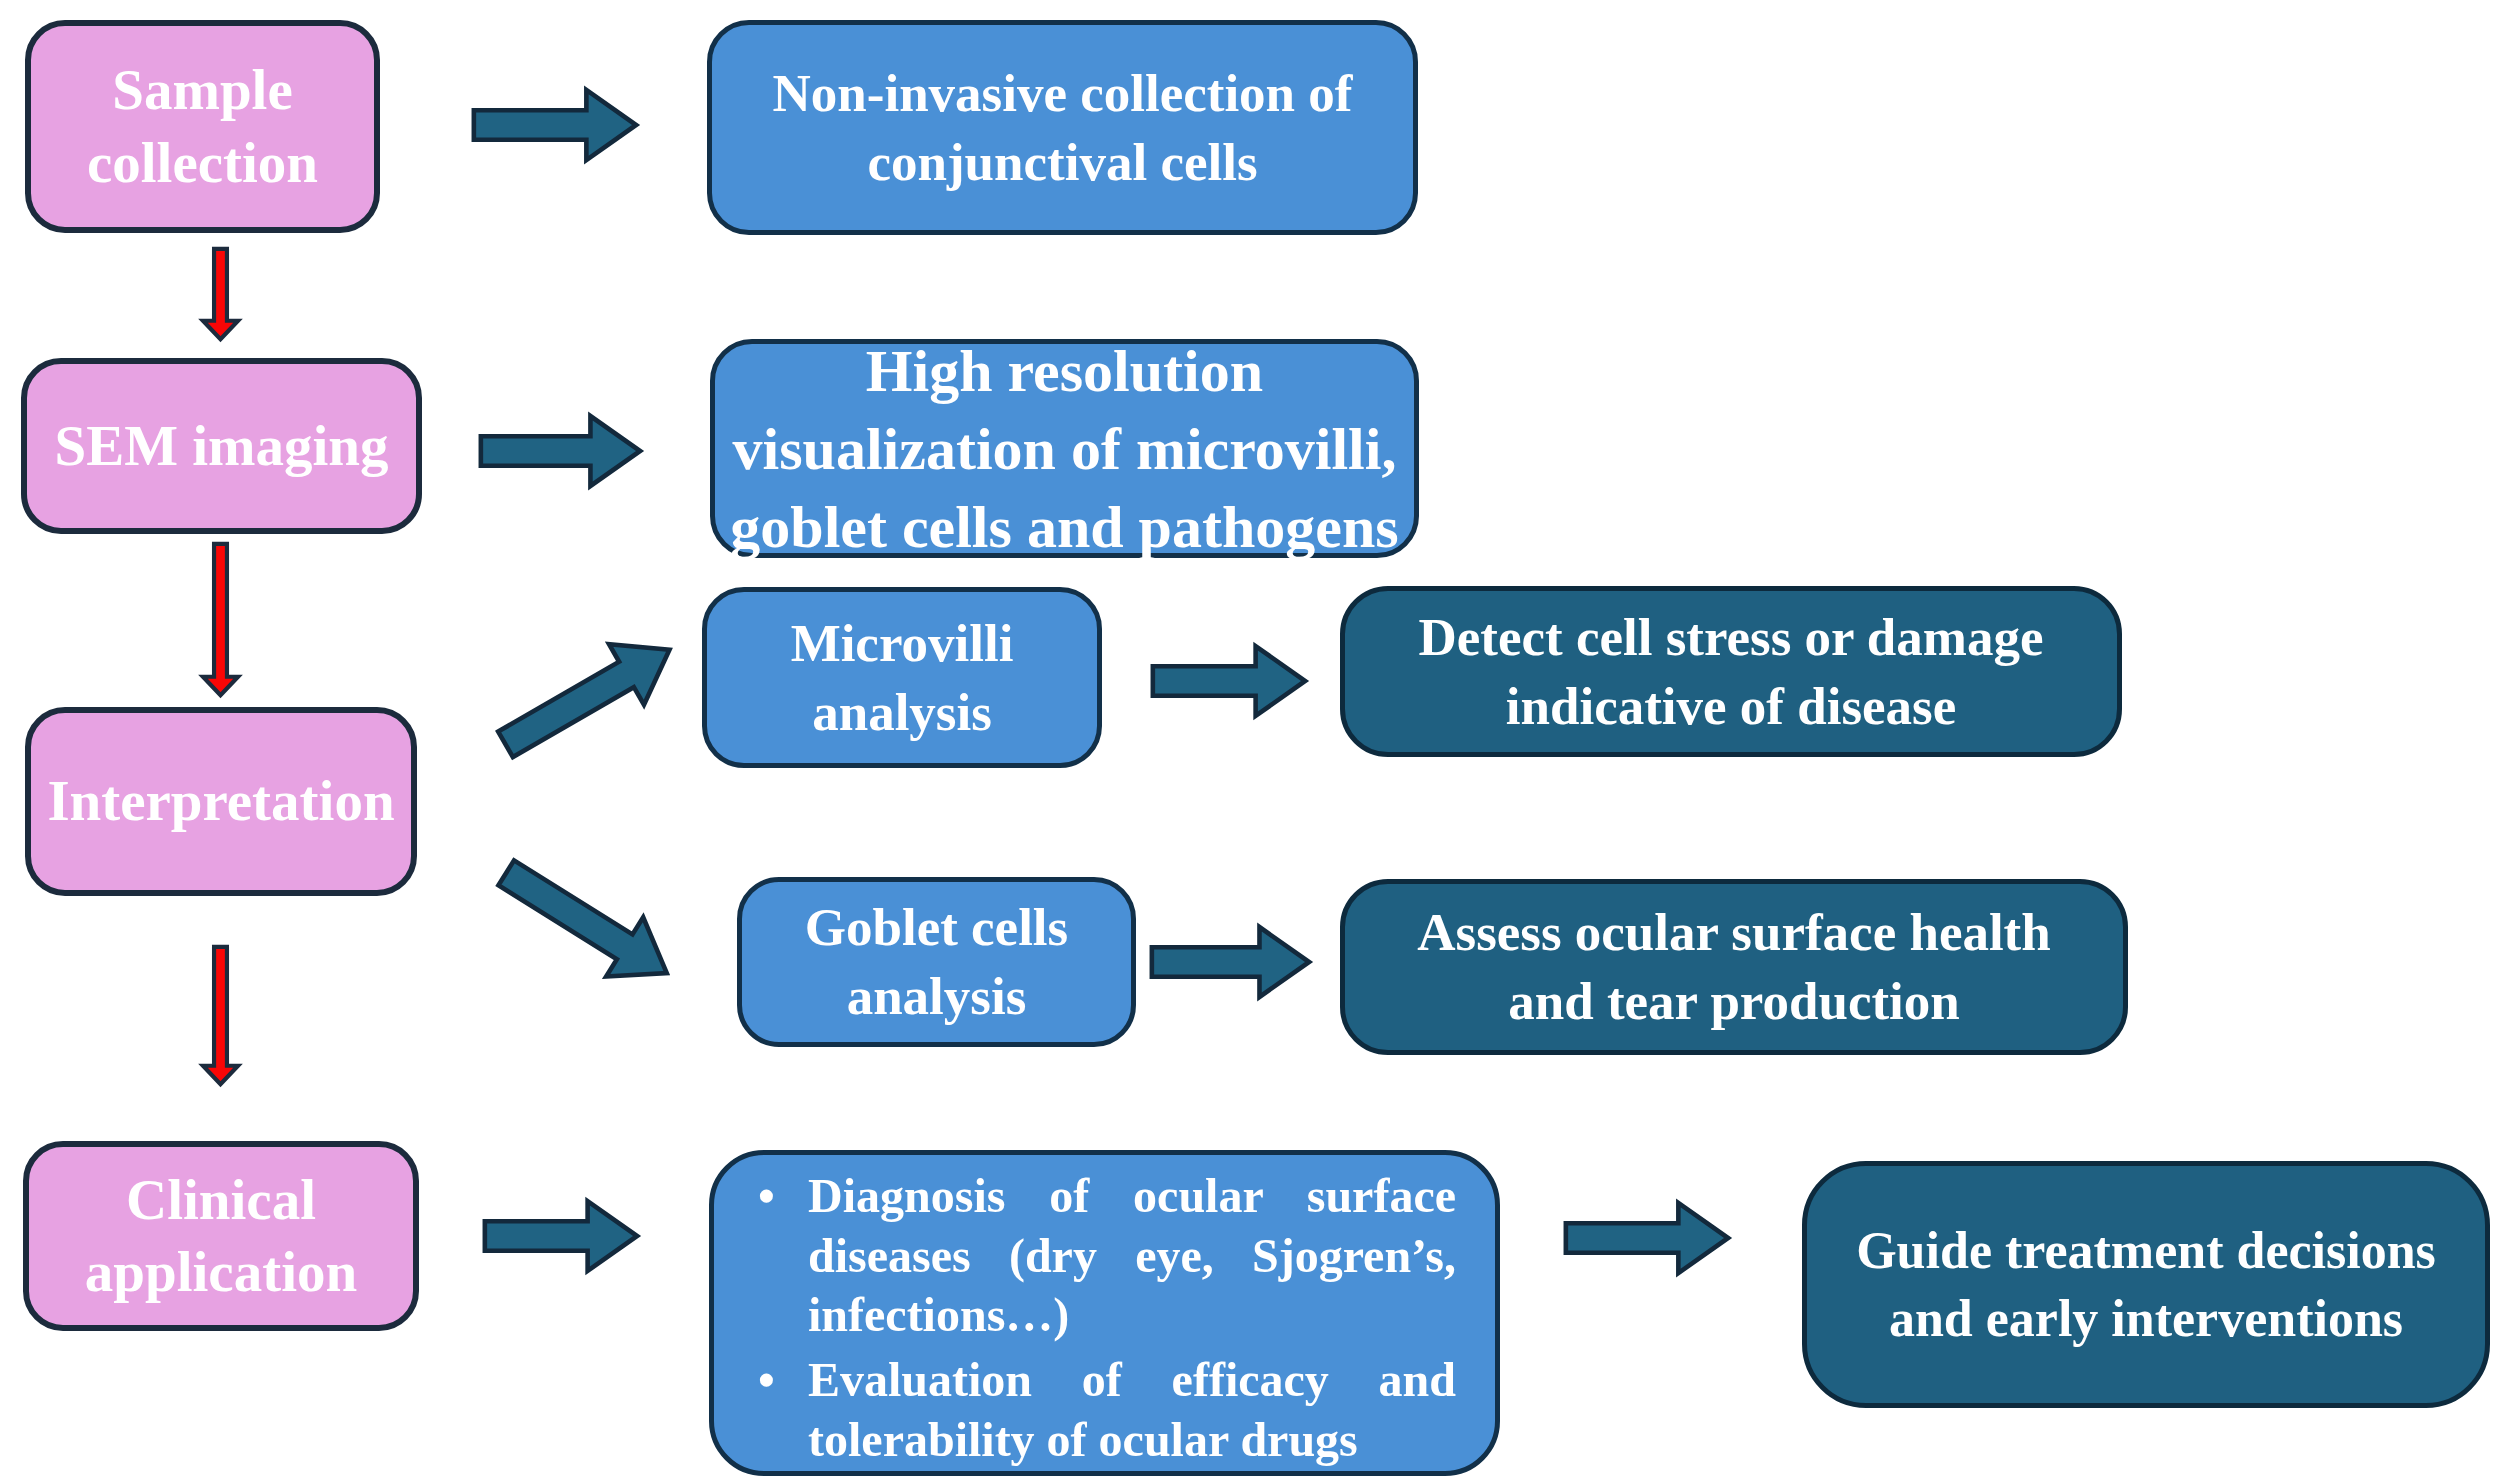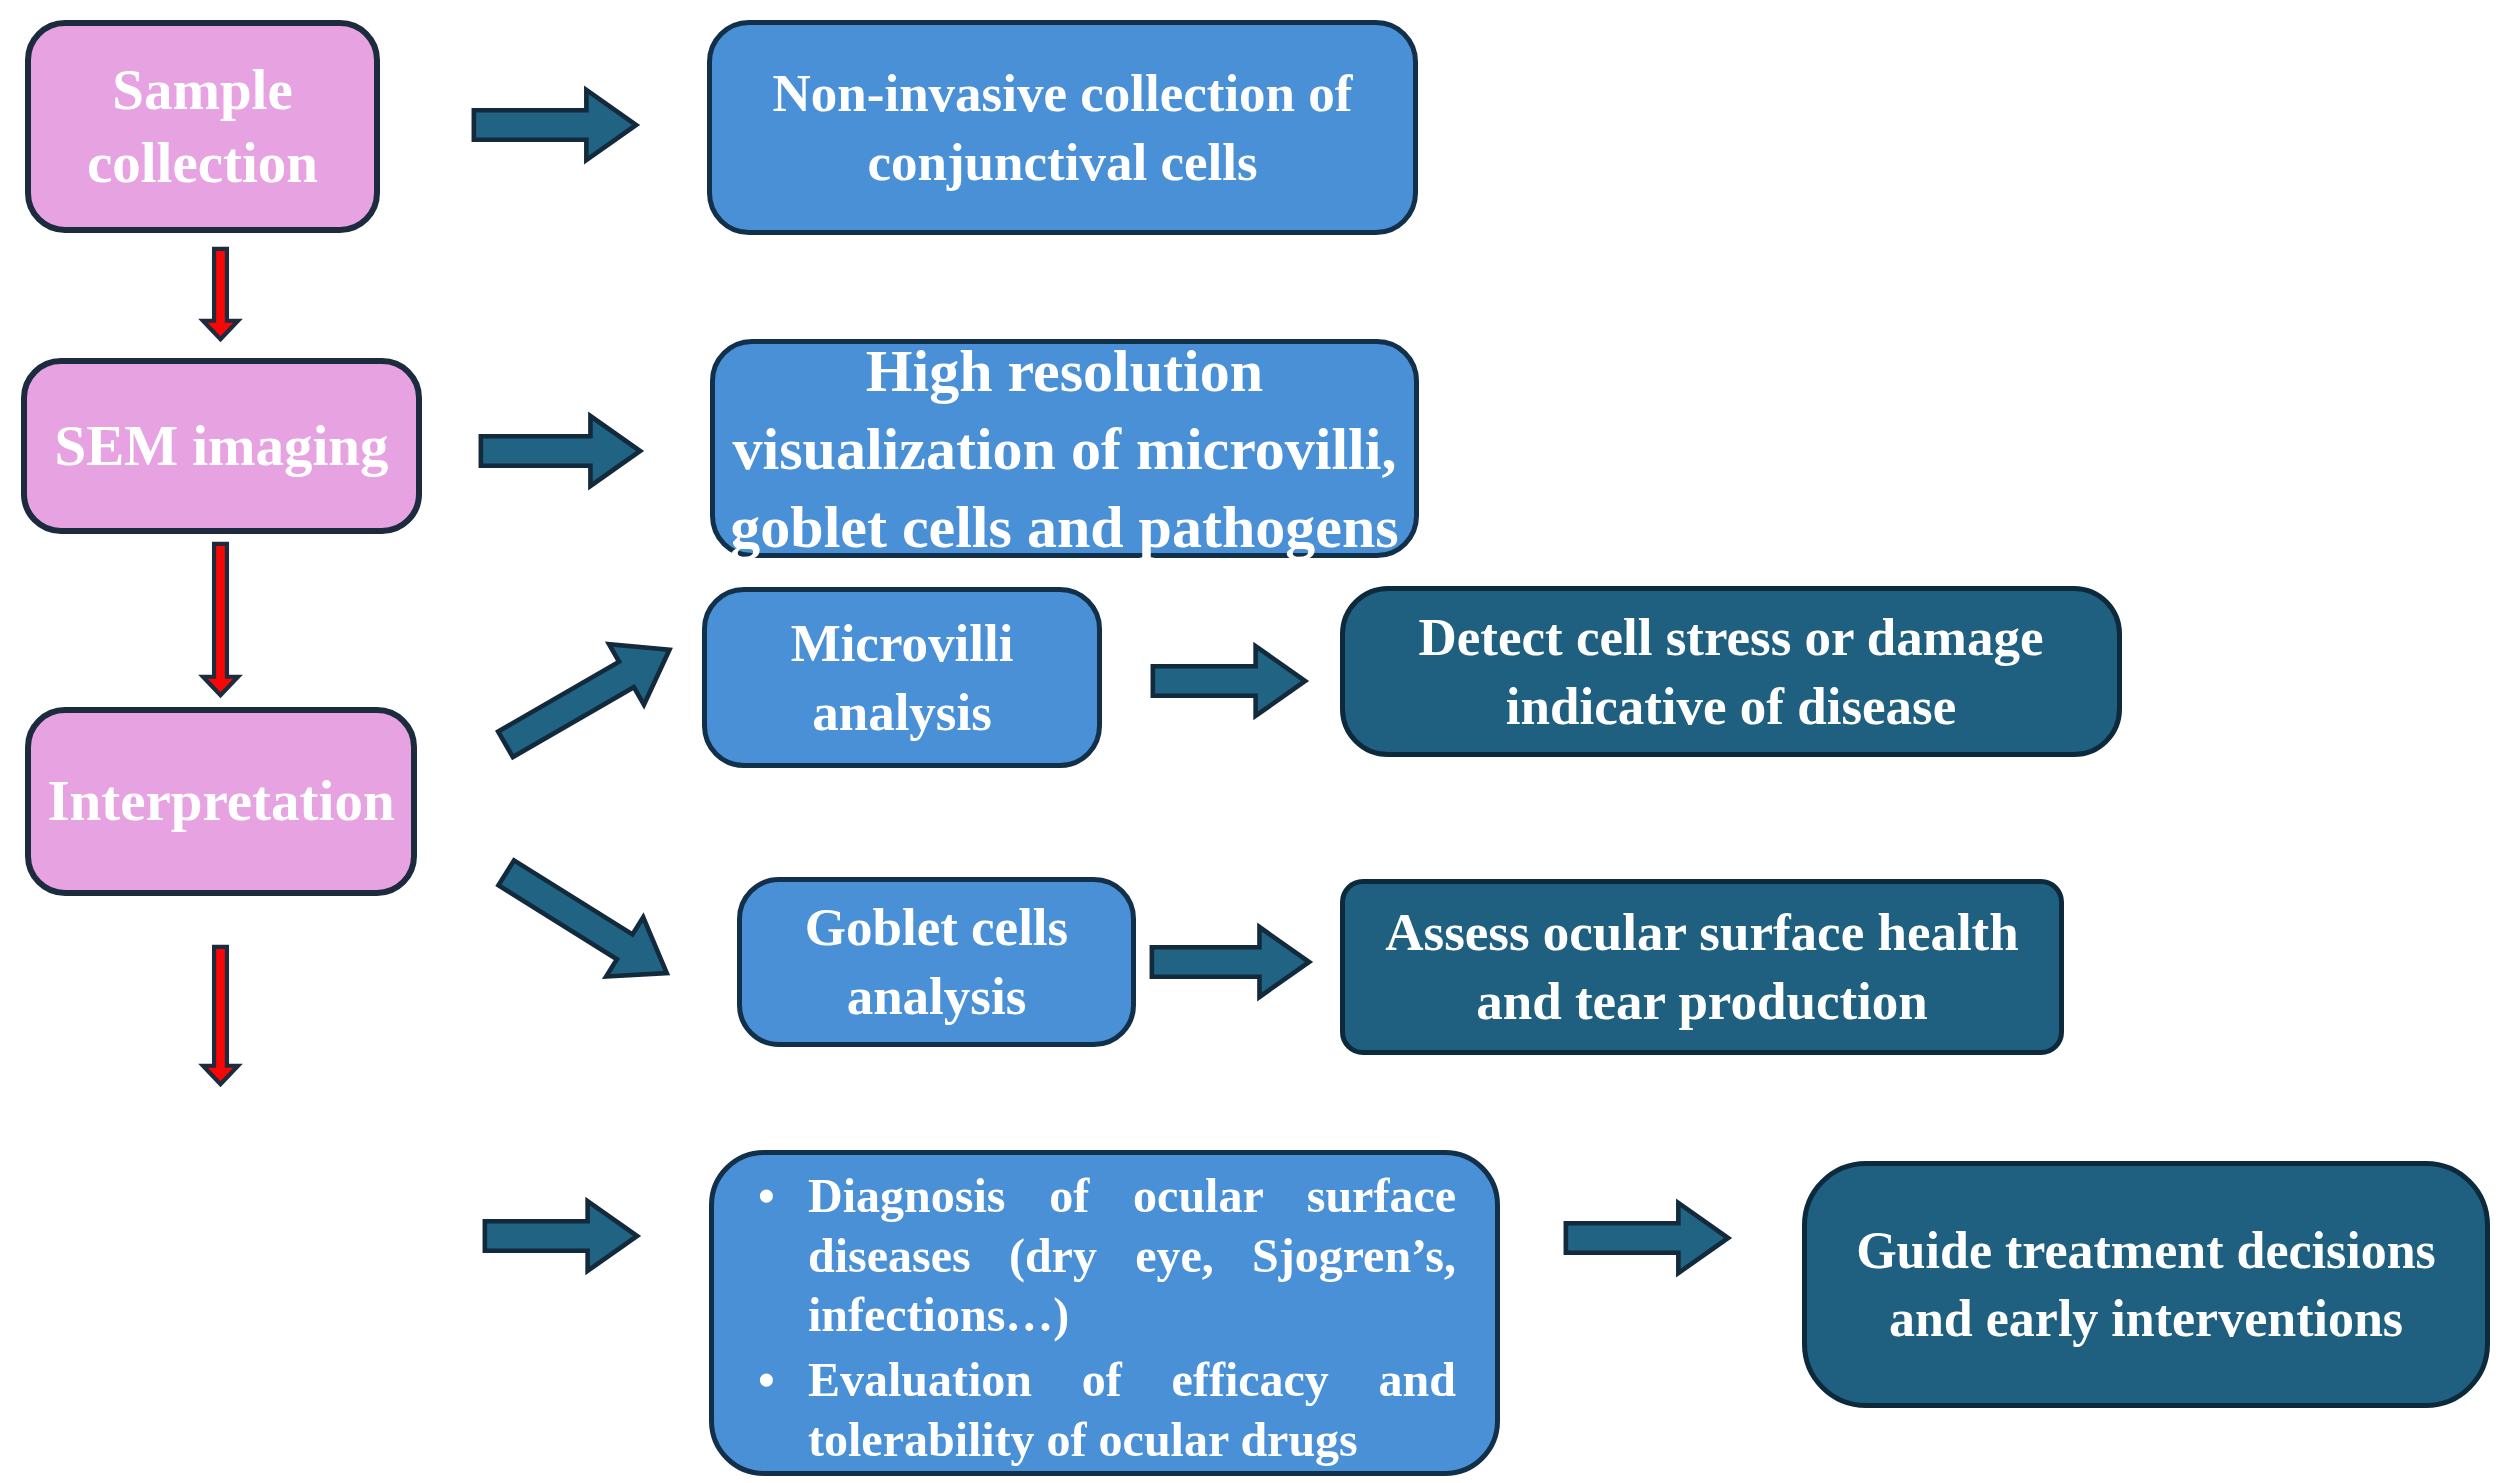--- a/index.html
+++ b/index.html
@@ -71,20 +71,24 @@
   </div>
 
   <div class="box pink" style="left:21px;top:358px;width:401px;height:176px;">
     <span class="txt">SEM imaging</span>
   </div>
 
   <div class="box pink" style="left:25px;top:707px;width:392px;height:189px;">
     <span class="txt">Interpretation</span>
   </div>
 
+  <div class="box pink" style="left:23px;top:1141px;width:396px;height:190px;">
+    <span class="txt">Clinical
+application</span>
+  </div>
 
   <div class="box blue" style="left:707px;top:20px;width:711px;height:215px;">
     <span class="txt">Non-invasive collection of
 conjunctival cells</span>
   </div>
 
   <div class="box blue" style="left:710px;top:339px;width:709px;height:219px;font-size:60px;">
     <span class="txt">High resolution
 visualization of microvilli,
 goblet cells and pathogens</span>
@@ -109,21 +113,21 @@
       <span class="bullet-marker">•</span>
       <span class="bullet-text">Evaluation of efficacy and tolerability of ocular drugs</span>
     </div>
   </div>
 
   <div class="box teal" style="left:1340px;top:586px;width:782px;height:171px;">
     <span class="txt">Detect cell stress or damage
 indicative of disease</span>
   </div>
 
-  <div class="box teal" style="left:1340px;top:879px;width:724px;height:176px;border-radius:23px;">
+  <div class="box teal" style="left:1340px;top:879px;width:788px;height:176px;">
     <span class="txt">Assess ocular surface health
 and tear production</span>
   </div>
 
   <div class="box teal guide" style="left:1802px;top:1141px;width:688px;height:247px;margin-top:20px;">
     <span class="txt">Guide treatment decisions
 and early interventions</span>
   </div>
 
   <svg class="red-arrow" style="left:202px;top:247px;" width="37" height="94" viewBox="0 0 40 102">

